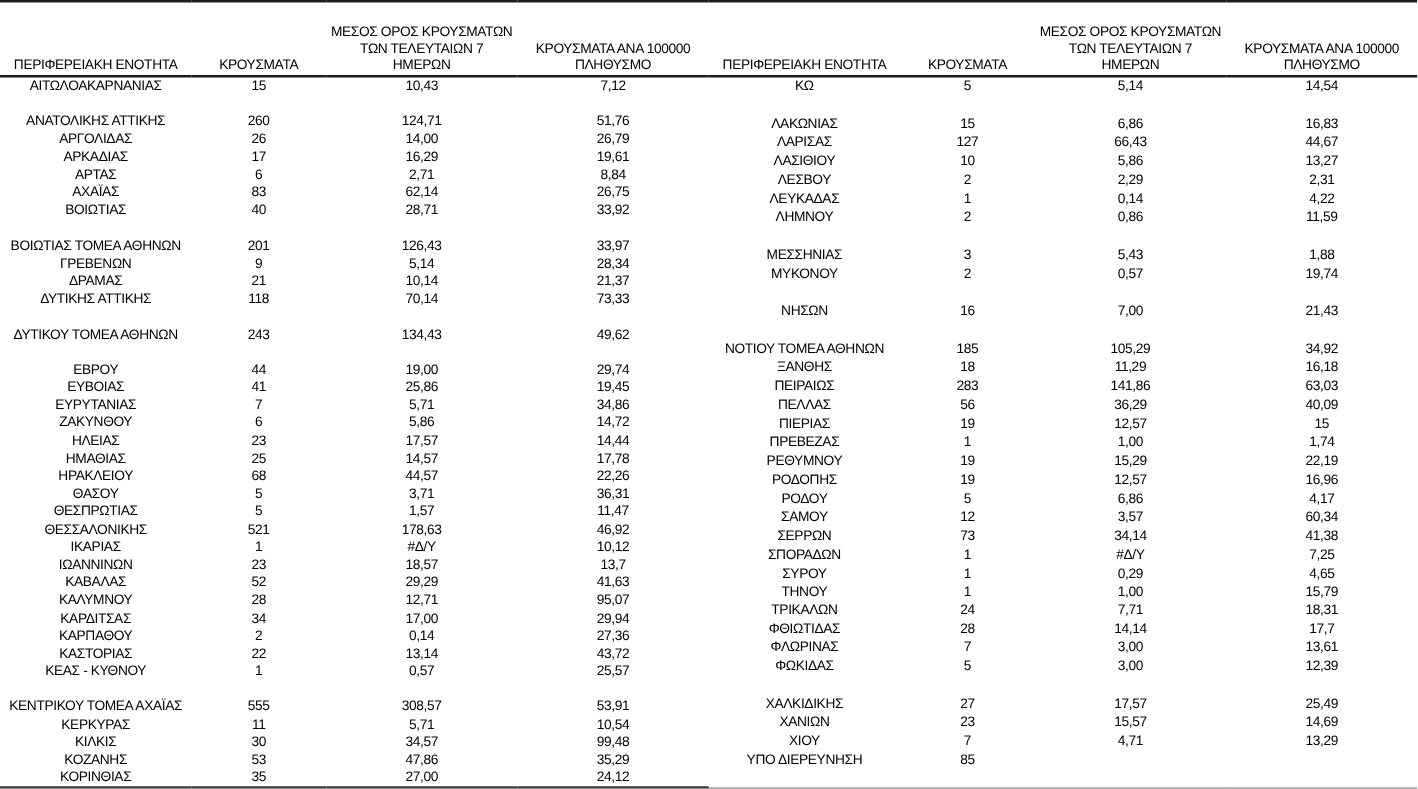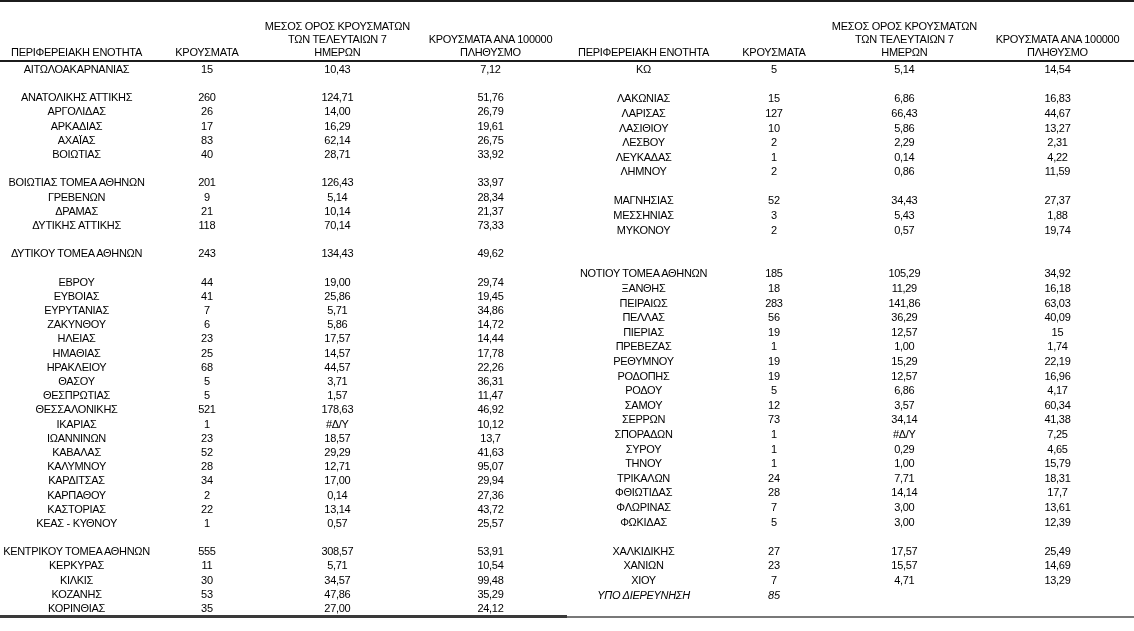--- a/index.html
+++ b/index.html
@@ -53,21 +53,20 @@
     height: 50px;
   }
   tbody tr {
     height: 14.2px;
   }
   td {
     line-height: 14px;
     white-space: nowrap;
   }
   tr.italic td {
-    font-style: italic;
   }
   table.left-table  { border-bottom: 3px solid #3a3a3a; }
   table.right-table { border-bottom: 2px solid #787878; }
 </style>
 </head>
 <body>
 
 <div class="sheet">
   <div class="tables">
 
@@ -114,20 +113,26 @@
             <td>14,00</td>
             <td>26,79</td>
           </tr>
           <tr>
             <td>ΑΡΚΑΔΙΑΣ</td>
             <td>17</td>
             <td>16,29</td>
             <td>19,61</td>
           </tr>
           <tr>
+            <td>ΑΡΤΑΣ</td>
+            <td>6</td>
+            <td>2,71</td>
+            <td>8,84</td>
+          </tr>
+          <tr>
             <td>ΑΧΑΪΑΣ</td>
             <td>83</td>
             <td>62,14</td>
             <td>26,75</td>
           </tr>
           <tr>
             <td>ΒΟΙΩΤΙΑΣ</td>
             <td>40</td>
             <td>28,71</td>
             <td>33,92</td>
@@ -288,21 +293,21 @@
             <td>0,57</td>
             <td>25,57</td>
           </tr>
           <tr>
             <td></td>
             <td></td>
             <td></td>
             <td></td>
           </tr>
           <tr>
-            <td>ΚΕΝΤΡΙΚΟΥ ΤΟΜΕΑ ΑΘΗΝΩΝ</td>
+            <td>ΚΕΝΤΡΙΚΟΥ ΤΟΜΕΑ ΑΧΑΪΑΣ</td>
             <td>555</td>
             <td>308,57</td>
             <td>53,91</td>
           </tr>
           <tr>
             <td>ΚΕΡΚΥΡΑΣ</td>
             <td>11</td>
             <td>5,71</td>
             <td>10,54</td>
           </tr>
@@ -394,42 +399,42 @@
             <td>0,86</td>
             <td>11,59</td>
           </tr>
           <tr>
             <td></td>
             <td></td>
             <td></td>
             <td></td>
           </tr>
           <tr>
-            <td>ΜΑΓΝΗΣΙΑΣ</td>
-            <td>52</td>
-            <td>34,43</td>
-            <td>27,37</td>
-          </tr>
-          <tr>
             <td>ΜΕΣΣΗΝΙΑΣ</td>
             <td>3</td>
             <td>5,43</td>
             <td>1,88</td>
           </tr>
           <tr>
             <td>ΜΥΚΟΝΟΥ</td>
             <td>2</td>
             <td>0,57</td>
             <td>19,74</td>
           </tr>
           <tr>
             <td></td>
             <td></td>
             <td></td>
             <td></td>
+          </tr>
+          <tr>
+            <td>ΝΗΣΩΝ</td>
+            <td>16</td>
+            <td>7,00</td>
+            <td>21,43</td>
           </tr>
           <tr>
             <td></td>
             <td></td>
             <td></td>
             <td></td>
           </tr>
           <tr>
             <td>ΝΟΤΙΟΥ ΤΟΜΕΑ ΑΘΗΝΩΝ</td>
             <td>185</td>

